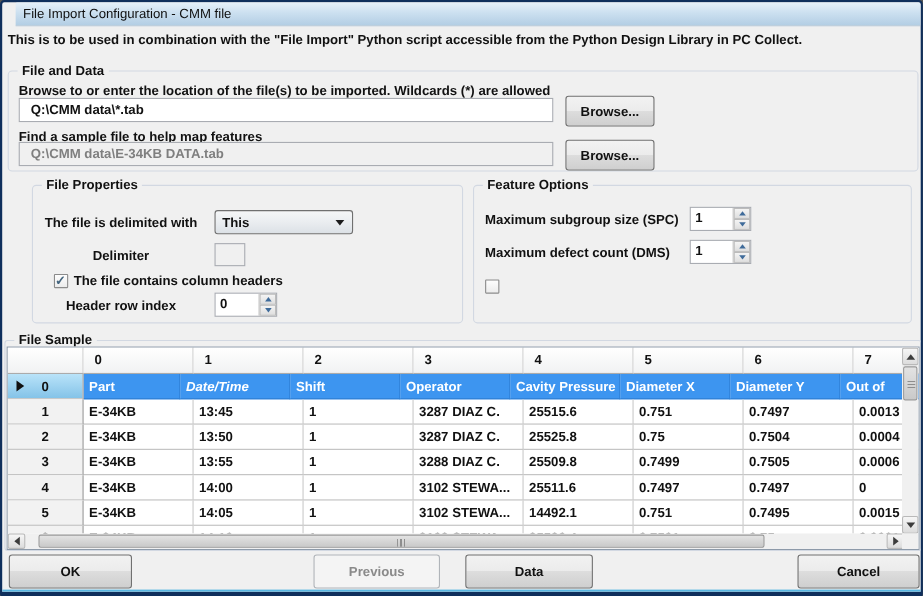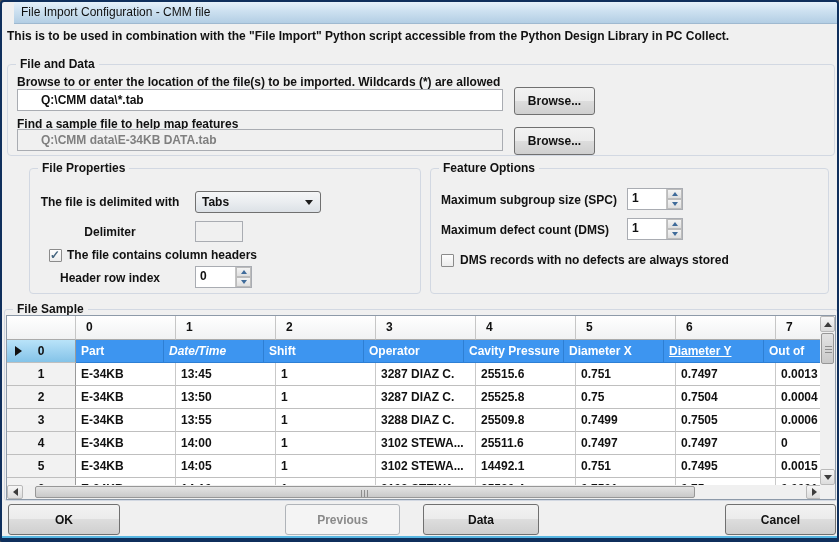--- a/index.html
+++ b/index.html
@@ -17,21 +17,21 @@
 
   .intro{position:absolute;left:5px;top:27px;}
 
   .grp{position:absolute;border:1px solid #d2d8e2;border-radius:4px;}
   .grp>.legend{position:absolute;top:-8px;left:8px;background:#f0f0f0;padding:0 4px;white-space:nowrap;}
 
   .lbl{position:absolute;white-space:nowrap;}
   .r-lbl{text-align:center;}
 
   .tb{position:absolute;height:22px;border:1px solid #a9acb2;background:#fff;
-    font:inherit;color:#111;padding:2px 23px;}
+    font:inherit;color:#111;padding:2px 10px;}
   .tb:disabled,.tb.disabled{background:#f0f0f0;color:#7f7f7f;}
 
   .btn{position:absolute;border:1px solid #707070;border-radius:3px;color:#111;
     background:linear-gradient(180deg,#f2f2f2 0%,#ebebeb 50%,#dddddd 50%,#cfcfcf 100%);
     font:inherit;text-align:center;cursor:default;}
   .btn.disabled{background:#f4f4f4;border-color:#b0b4b9;color:#8a8a8a;}
 
   .combo{position:absolute;height:22px;border:1px solid #707070;border-radius:3px;
     background:linear-gradient(180deg,#f5f6f7 0%,#eaedf0 50%,#dce1e6 100%);
     padding:3px 6px;}
@@ -101,21 +101,21 @@
     <button class="btn" style="left:506px;top:22px;width:81px;height:28px;">Browse...</button>
     <div class="lbl" style="left:9px;top:52px;">Find a sample file to help map features</div>
     <input class="tb disabled" style="left: 9px; top: 64px; width: 486px;" value="Q:\CMM data\E-34KB DATA.tab">
     <button class="btn" style="left:506px;top:62px;width:81px;height:28px;">Browse...</button>
   </div>
 
   <div class="grp" style="left:27px;top:166px;width:392px;height:126px;">
     <span class="legend">File Properties</span>
     <div class="lbl r-lbl" style="left:0;top:26px;width:160px;">The file is delimited with</div>
     <div class="combo" style="left:165px;top:22px;width:126px;">
-      <span>Tabs</span>
+      <span>This</span>
       <span class="tri-down"></span>
     </div>
     <div class="lbl r-lbl" style="left:0;top:56px;width:160px;">Delimiter</div>
     <input class="tb disabled" style="left: 165px; top: 52px; width: 28px; height: 21px;" value="">
     <div class="chk checked" style="left:19px;top:80px;">
       <span class="glyph">✓</span>
     </div>
     <div class="lbl" style="left:37px;top:79px;">The file contains column headers</div>
     <div class="lbl r-lbl" style="left:0;top:102px;width:160px;">Header row index</div>
     <div class="spin" style="left:165px;top:97px;width:57px;">
@@ -153,21 +153,20 @@
             <span class="tri-up-s"></span>
           </span>
         <span class="sb">
             <span class="tri-dn-s"></span>
           </span>
       </span>
     </div>
     <div class="chk" style="left:10px;top:85px;">
       
     </div>
-    <div class="lbl" style="left:29px;top:84px;">DMS records with no defects are always stored</div>
   </div>
 
   <div class="grp" style="left:2px;top:307px;width:834px;height:192px;border-radius:3px;">
     <span class="legend">File Sample</span>
     <div class="grid" style="left:1px;top:5px;width:830px;height:185px;">
       <div id="grid-rows">
           <div class="g-row g-head">
             <div class="g-hc" style="width: 69px;"></div>
             <div class="g-hc" style="width: 100px;">0</div>
             <div class="g-hc" style="width: 100px;">1</div>
@@ -179,21 +178,21 @@
             <div class="g-hc" style="width: 100px;">7</div>
           </div>
           <div class="g-row sel">
             <div class="g-rh" style="width: 69px;"><div class="row-arrow"></div><span>0</span></div>
             <div class="g-cell" style="width: 88px;">Part</div>
             <div class="g-cell" style="width: 100px; font-style: italic;">Date/Time</div>
             <div class="g-cell" style="width: 100px;">Shift</div>
             <div class="g-cell" style="width: 100px;">Operator</div>
             <div class="g-cell" style="width: 100px;">Cavity Pressure</div>
             <div class="g-cell" style="width: 100px;">Diameter X</div>
-            <div class="g-cell" style="width: 100px; text-decoration: underline;">Diameter Y</div>
+            <div class="g-cell" style="width: 100px;">Diameter Y</div>
             <div class="g-cell" style="width: 100px;">Out of</div>
           </div>
           <div class="g-row">
             <div class="g-rh" style="width: 69px;"><span>1</span></div>
             <div class="g-cell" style="width: 100px;">E-34KB</div>
             <div class="g-cell" style="width: 100px;">13:45</div>
             <div class="g-cell" style="width: 100px;">1</div>
             <div class="g-cell" style="width: 100px;">3287 DIAZ C.</div>
             <div class="g-cell" style="width: 100px;">25515.6</div>
             <div class="g-cell" style="width: 100px;">0.751</div>

